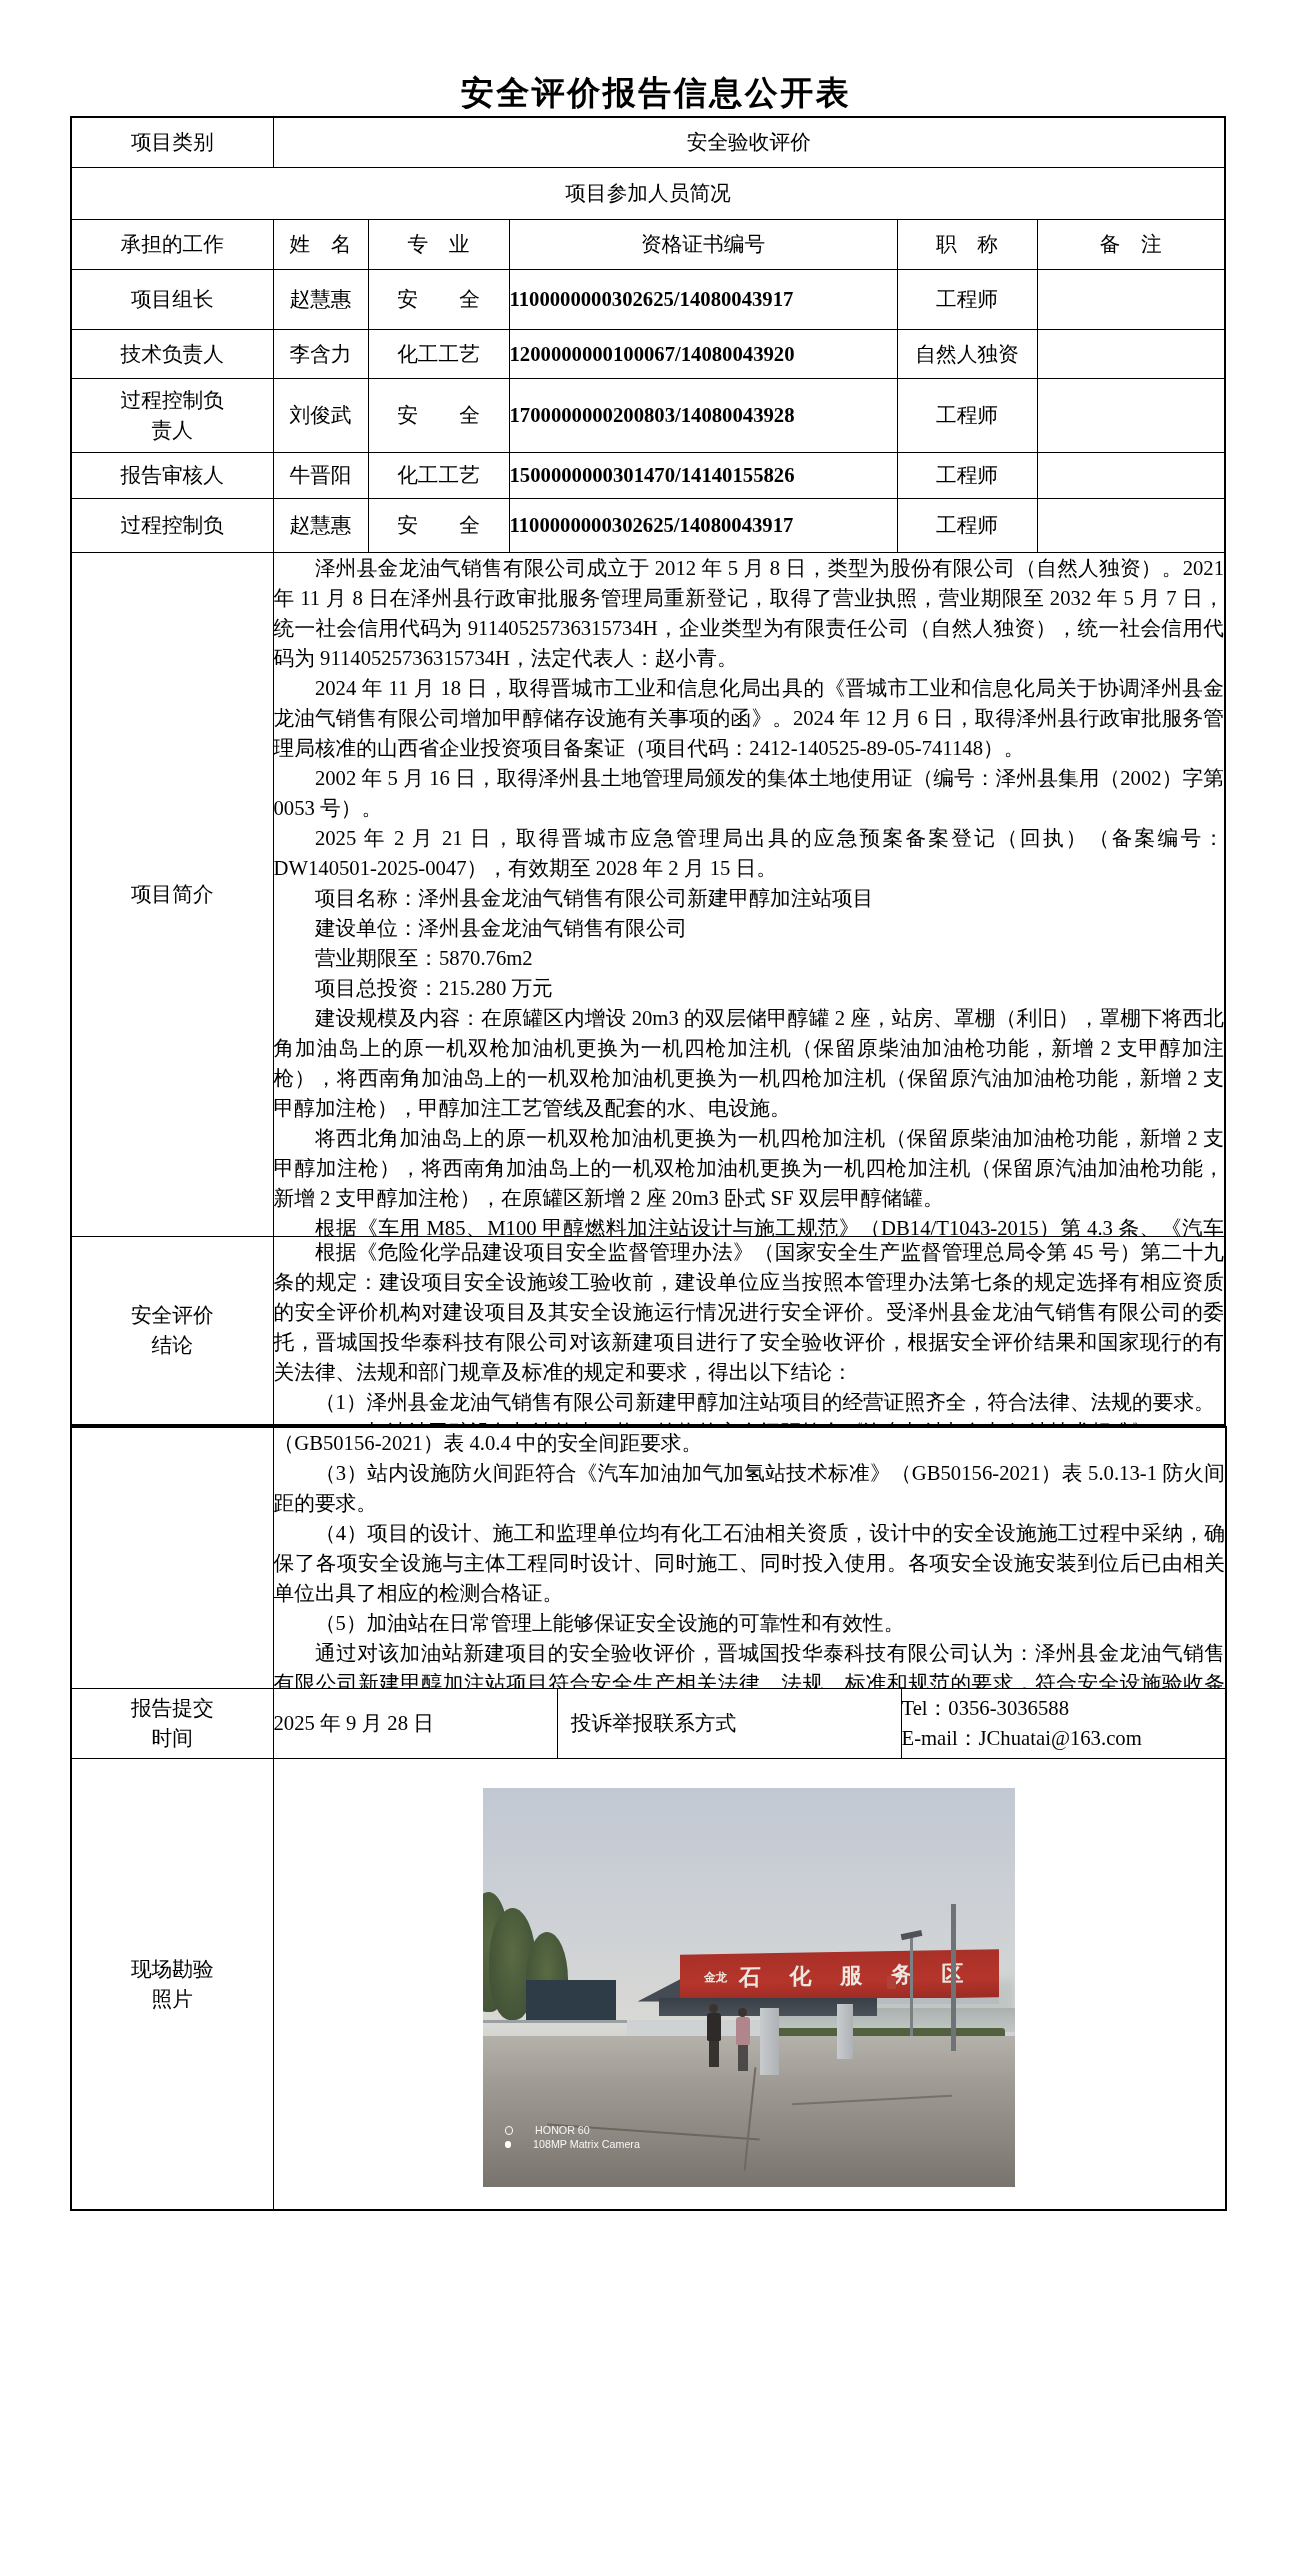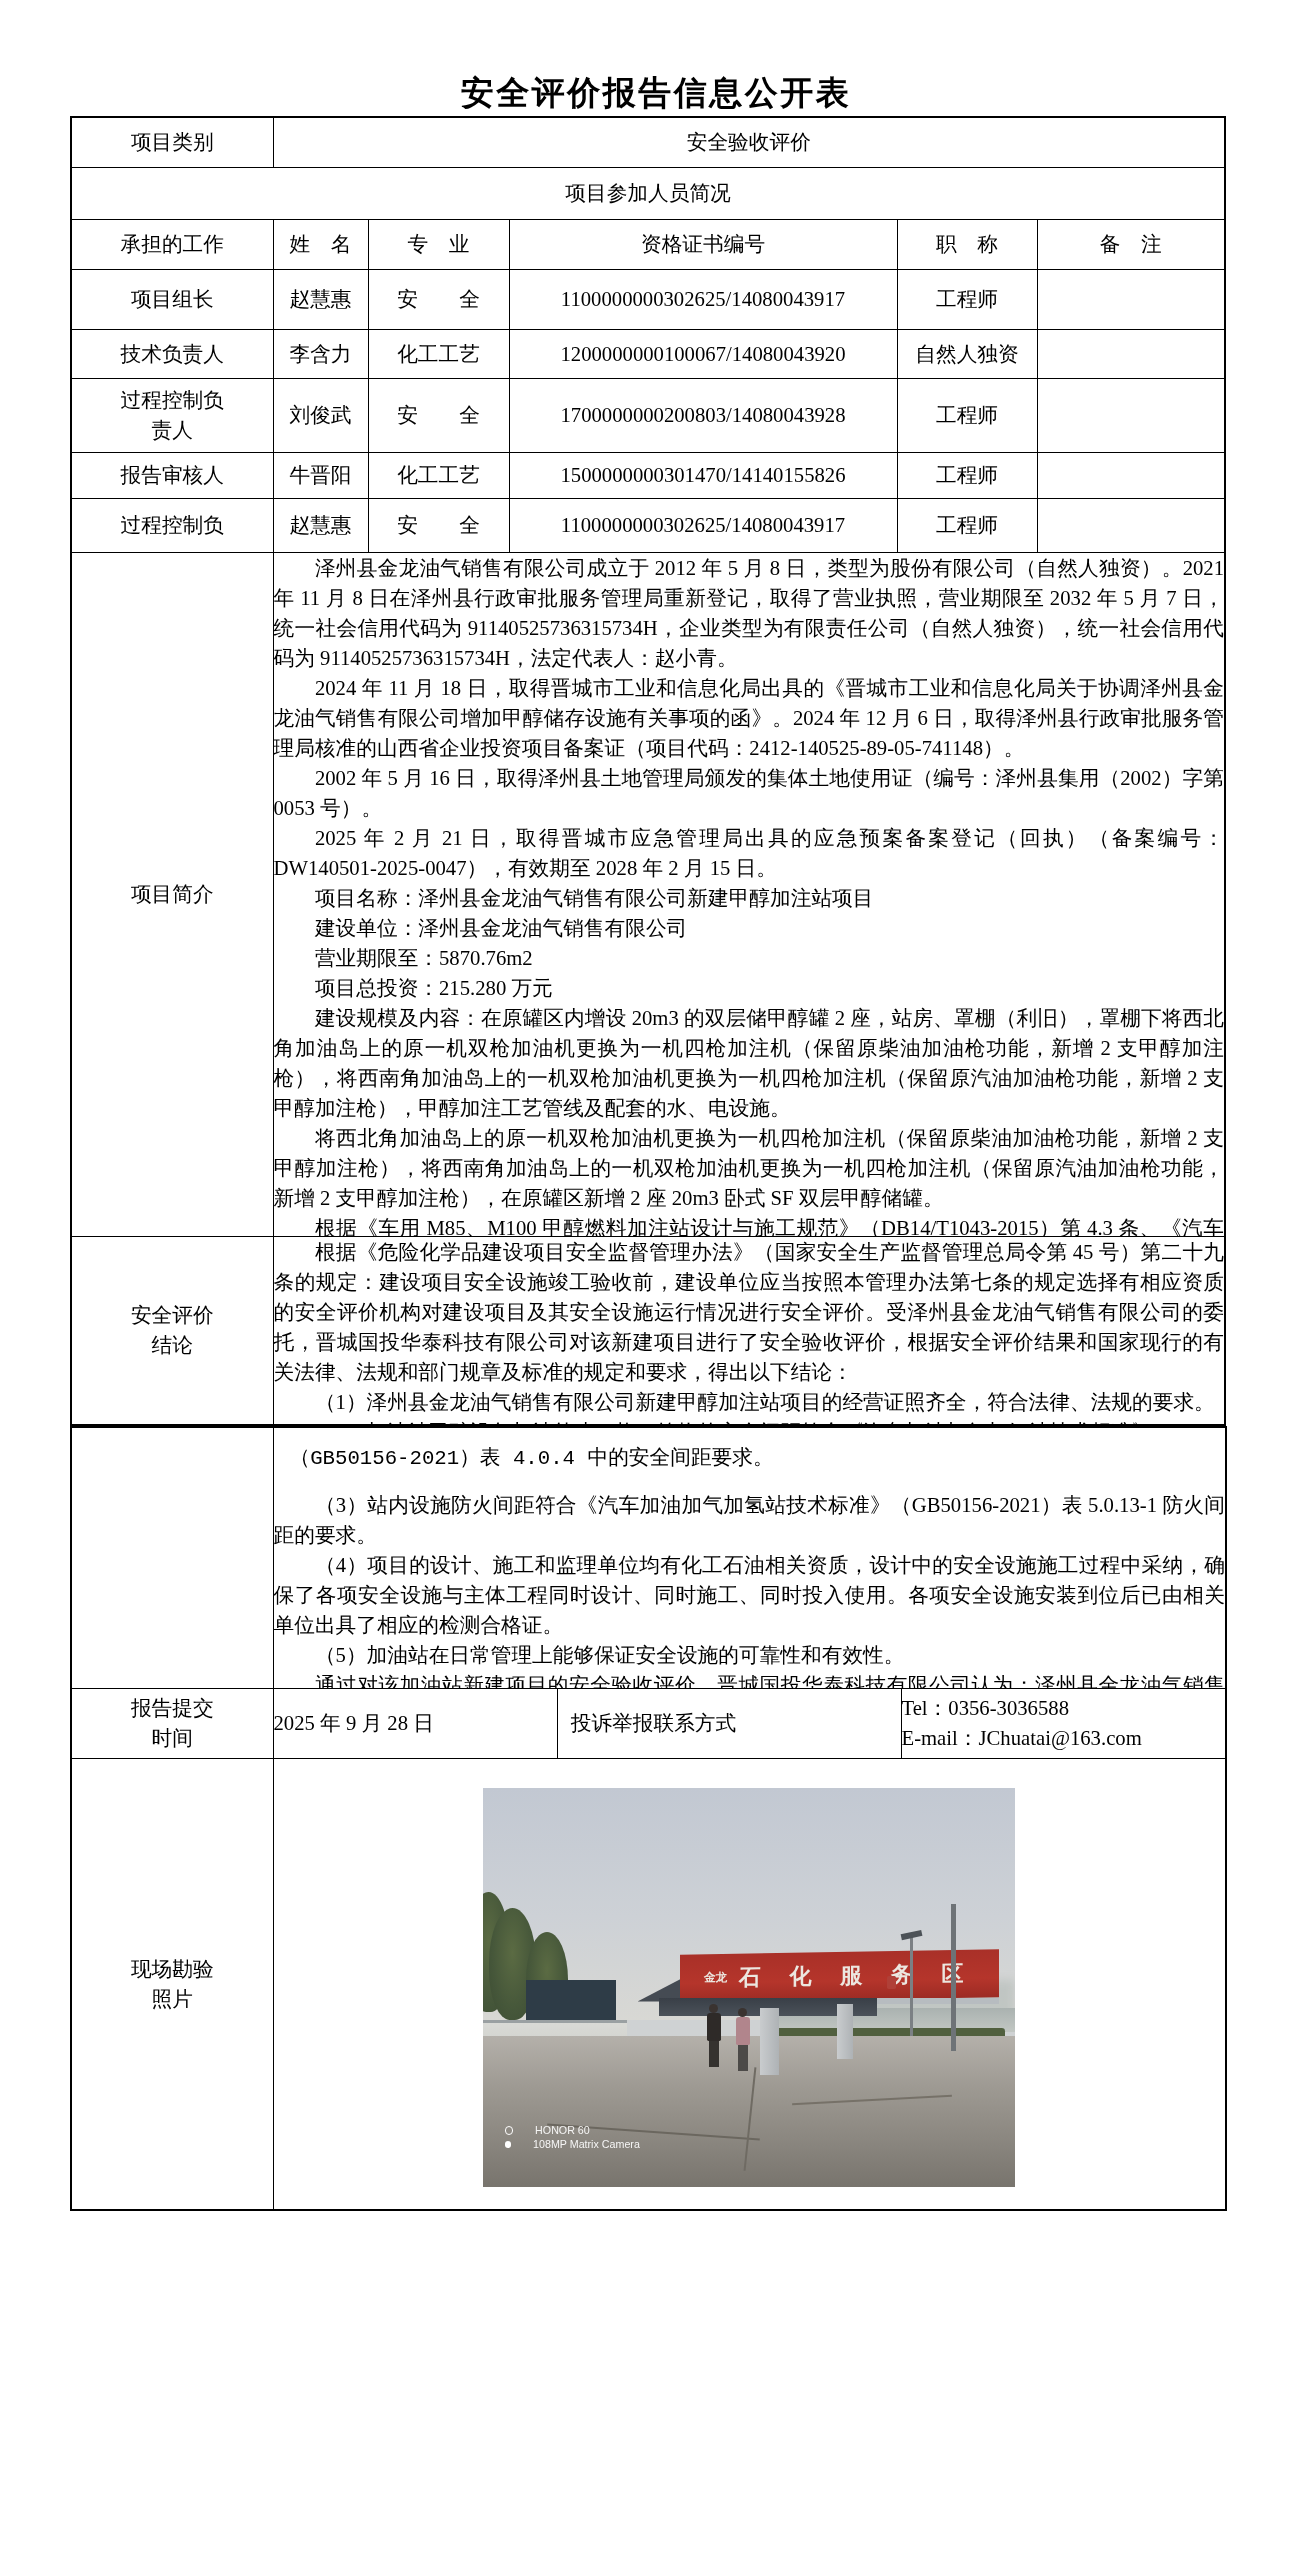--- a/index.html
+++ b/index.html
@@ -22,28 +22,28 @@
     font-size:20.7px;line-height:30px;overflow:hidden;
   }
   .t1{margin-top:20px;}
   .t2{margin-top:19px;}
   
   td.lbl{
     text-align:center;font-size:22px;white-space:pre-line;line-height:33px;
   }
   td.center{text-align:center;}
   td.big{font-size:22px;}
-  td.cert{font-size:22px;text-align:center;font-family:"Liberation Serif","DejaVu Serif",serif;}
+  td.cert{font-size:22px;font-family:"Liberation Serif","DejaVu Serif",serif;font-weight:bold;}
   td.note{font-size:20px;line-height:30px;padding:3.3px 8.3px;text-align:justify;vertical-align:middle;}
   td.textcell{vertical-align:top;padding:5px 13.2px 0 13.2px;text-align:justify;}
   td.datecell{font-size:26px;padding-left:15px;}
   td.contactcell{font-size:21.5px;line-height:35px;padding-left:11.6px;vertical-align:middle;}
   .clip{overflow:hidden;}
   p.p{margin:0;text-indent:2em;}
-  p.p0{margin:16px;text-indent:0;font-family:Liberation Mono, monospace;}
+  p.p0{margin:0;text-indent:0;}
   
   .photo-wrap{height:450px;vertical-align:top;}
   .photo{
     position:relative;width:532px;height:399px;margin:8.3px auto 0 auto;
     overflow:hidden;background:#cfd2d3;
   }
   .ph-sky{position:absolute;left:0;top:0;width:100%;height:58%;
     background:linear-gradient(#c2c8d2 0%,#cdd1d6 55%,#d8d8d4 100%);}
   .ph-haze{position:absolute;left:55%;top:48%;width:45%;height:10%;
     background:#b8bfbc;filter:blur(5px);opacity:.7;}

